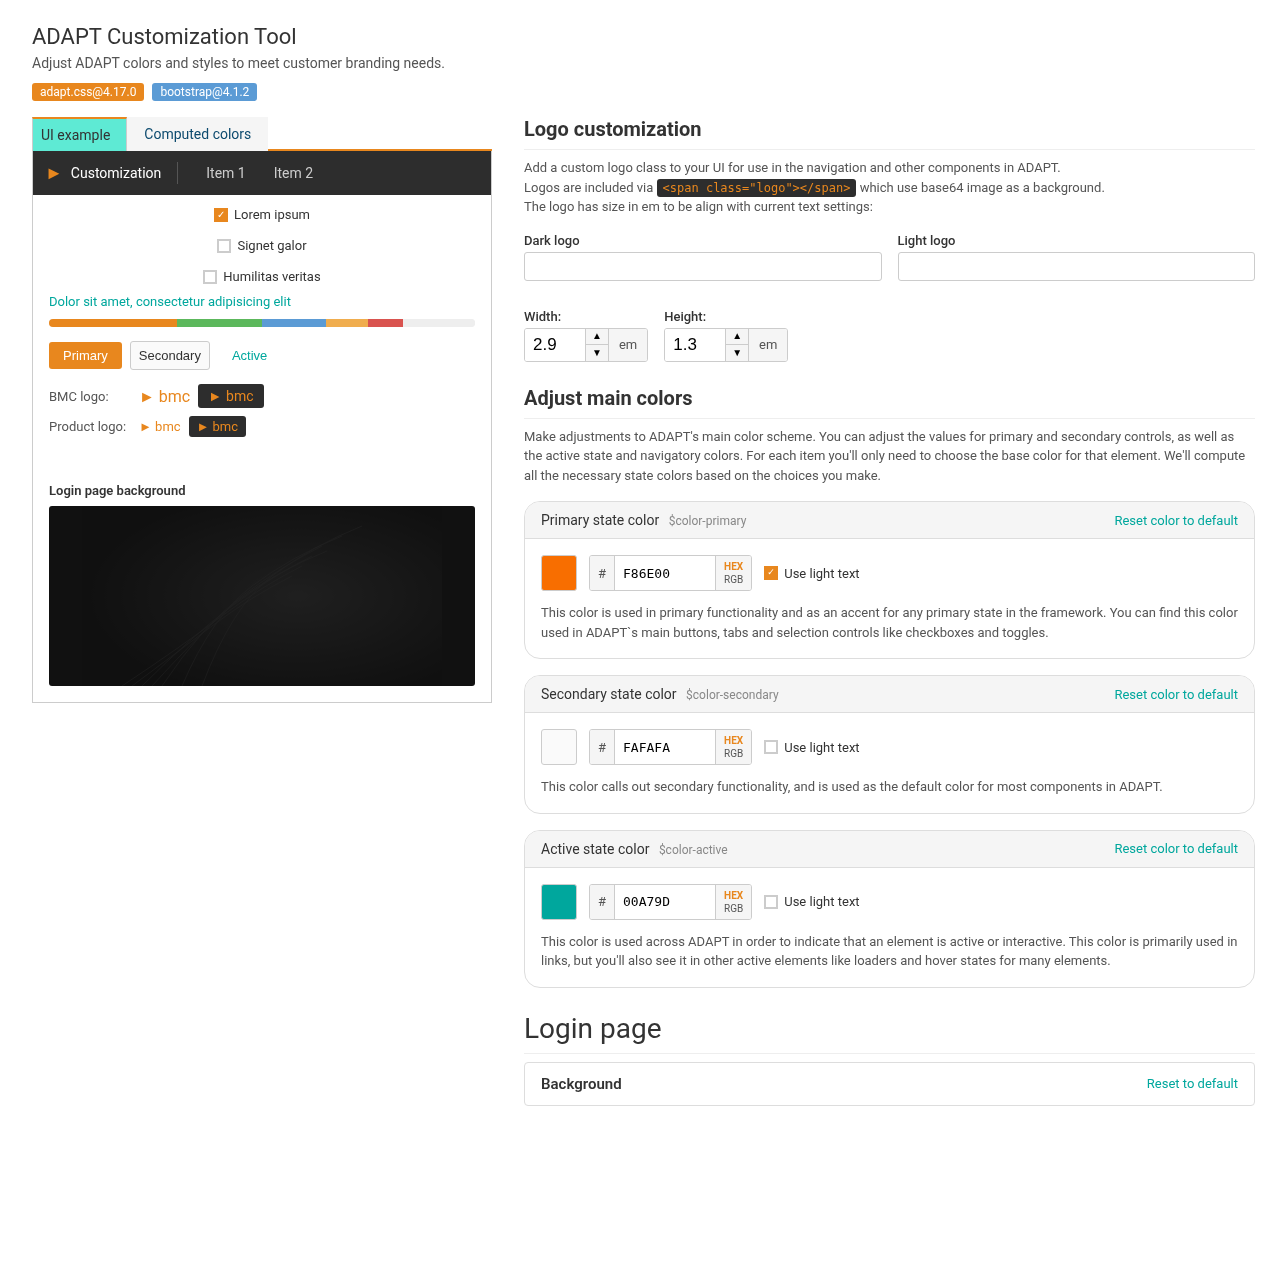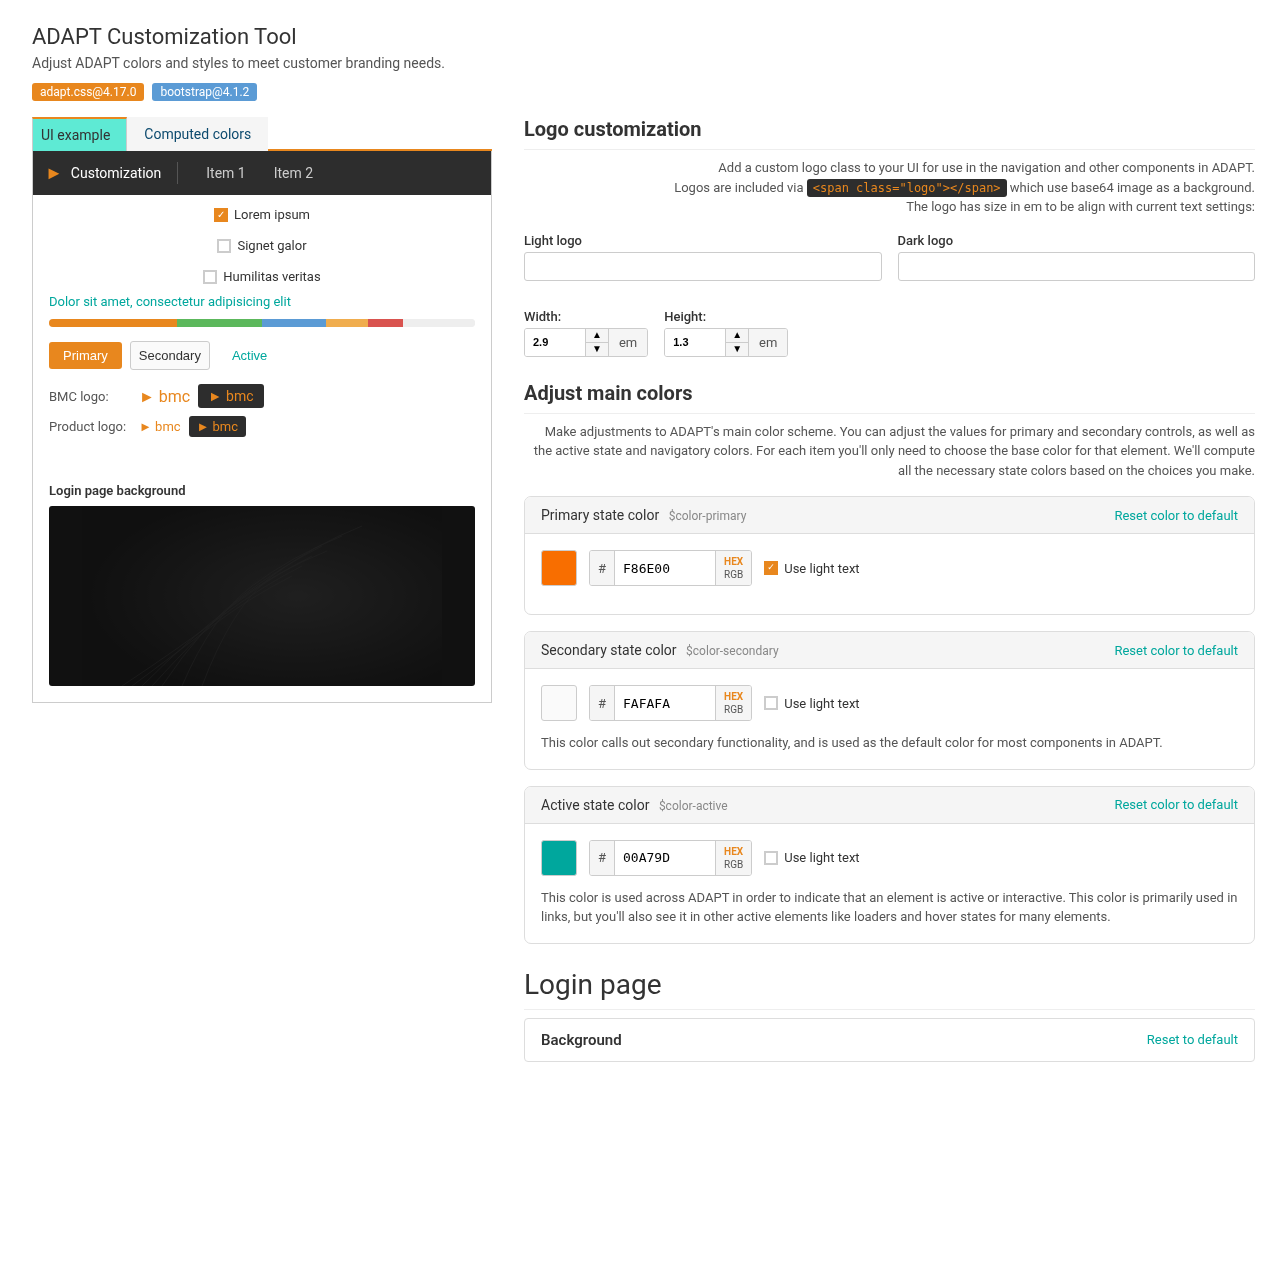--- a/index.html
+++ b/index.html
@@ -50,38 +50,38 @@
     .logo-row { display: flex; align-items: center; margin-bottom: 8px; font-size: 13px; color: #555; }
     .logo-row-label { width: 90px; }
     .logo-light { color: #e8871e; font-size: 16px; margin-right: 8px; }
     .logo-dark { background: #2d2d2d; color: #e8871e; padding: 4px 10px; border-radius: 3px; font-size: 14px; display: flex; align-items: center; gap: 4px; }
     .logo-sm { background: #2d2d2d; color: #e8871e; padding: 3px 8px; border-radius: 3px; font-size: 13px; display: flex; align-items: center; gap: 3px; }
     .login-bg-label { font-size: 13px; font-weight: 600; margin-top: 10px; margin-bottom: 8px; }
     .login-bg-preview { width: 100%; height: 180px; background: #111; border-radius: 3px; overflow: hidden; position: relative; display: flex; align-items: center; justify-content: center; }
     .login-bg-preview svg { opacity: 0.3; }
     
     .section-title { font-size: 20px; font-weight: 700; margin-bottom: 8px; color: #333; border-bottom: 1px solid #eee; padding-bottom: 8px; }
-    .section-desc { font-size: 13px; color: #555; margin-bottom: 16px; line-height: 1.5; text-align: right; }
+    .section-desc { font-size: 13px; color: #555; margin-bottom: 16px; line-height: 1.5; }
     .code-tag { background: #2d2d2d; color: #e8871e; padding: 2px 6px; border-radius: 3px; font-family: monospace; font-size: 12px; }
     
     .logo-input-grid { display: grid; grid-template-columns: 1fr 1fr; gap: 16px; margin-bottom: 16px; }
     .form-group { margin-bottom: 12px; }
     .form-label { font-size: 13px; color: #333; margin-bottom: 4px; display: block; font-weight: 500; }
     .form-input { width: 100%; border: 1px solid #ccc; padding: 6px 10px; border-radius: 3px; font-size: 13px; }
     .size-row { display: flex; gap: 16px; margin-bottom: 24px; }
     .size-group { display: flex; flex-direction: column; gap: 4px; }
     .size-label { font-size: 13px; font-weight: 500; }
     .size-input-wrap { display: flex; border: 1px solid #ccc; border-radius: 3px; overflow: hidden; }
-    .size-input { width: 60px; border: none; padding: 6px 8px; font-size: 11px; outline: none; font-weight: bold; }
+    .size-input { width: 60px; border: none; padding: 6px 8px; font-size: 17px; outline: none; }
     .size-spinners { display: flex; flex-direction: column; border-left: 1px solid #ccc; }
     .spinner-btn { background: #f5f5f5; border: none; cursor: pointer; padding: 0 6px; font-size: 10px; flex: 1; border-bottom: 1px solid #ccc; line-height: 1.2; }
     .spinner-btn:last-child { border-bottom: none; }
     .size-unit { background: #f5f5f5; border-left: 1px solid #ccc; padding: 6px 10px; font-size: 13px; color: #555; display: flex; align-items: center; }
     
-    .color-section { border: 1px solid #ddd; border-radius: 7px; margin-bottom: 16px; overflow: hidden; }
+    .color-section { border: 1px solid #ddd; border-radius: 16px; margin-bottom: 16px; overflow: hidden; }
     .color-section-header { background: #f5f5f5; padding: 10px 16px; display: flex; justify-content: space-between; align-items: center; border-bottom: 1px solid #ddd; }
     .color-var { color: #888; font-weight: 400; font-size: 12px; margin-left: 6px; }
     .reset-link { color: #00A79D; font-size: 13px; cursor: pointer; text-decoration: none; }
     .color-section-body { padding: 16px; }
     .color-picker-row { display: flex; align-items: center; gap: 12px; margin-bottom: 12px; }
     .color-swatch { width: 36px; height: 36px; border-radius: 3px; border: 1px solid #ccc; cursor: pointer; flex-shrink: 0; }
     .color-input-wrap { display: flex; align-items: stretch; border: 1px solid #ccc; border-radius: 3px; overflow: hidden; }
     .hash-symbol { padding: 0 8px; background: #f5f5f5; border-right: 1px solid #ccc; display: flex; align-items: center; font-size: 13px; color: #555; }
     .color-text-input { border: none; padding: 6px 8px; font-size: 13px; width: 100px; outline: none; font-family: monospace; }
     .hex-rgb-toggle { background: #f5f5f5; border-left: 1px solid #ccc; padding: 4px 8px; display: flex; flex-direction: column; align-items: center; justify-content: center; cursor: pointer; }
@@ -218,25 +218,25 @@
       <p class="section-desc">
         <span>Add a custom logo class to your UI for use in the navigation and other components in ADAPT.</span><br>
         <span>Logos are included via</span>
         <code class="code-tag">&lt;span class="logo"&gt;&lt;/span&gt;</code>
         <span>which use base64 image as a background.</span><br>
         <span>The logo has size in em to be align with current text settings:</span>
       </p>
 
       <div class="logo-input-grid">
         <div class="form-group">
+          <label class="form-label">Dark logo</label>
+          <input type="text" class="form-input" value="" style="">
+        </div>
+        <div class="form-group">
           <label class="form-label">Light logo</label>
-          <input type="text" class="form-input" value="" style="">
-        </div>
-        <div class="form-group">
-          <label class="form-label">Dark logo</label>
           <input type="text" class="form-input" value="" style="">
         </div>
       </div>
 
       <div class="size-row">
         <div class="size-group">
           <span class="size-label">Width:</span>
           <div class="size-input-wrap">
             <input type="text" class="size-input" value="2.9" style="">
             <div class="size-spinners">
@@ -279,20 +279,21 @@
               <div class="hex-rgb-toggle">
                 <span class="active-mode">HEX</span>
                 <span>RGB</span>
               </div>
             </div>
             <label class="use-light-text">
               <span class="light-cb checked"></span>
               <span>Use light text</span>
             </label>
           </div>
+          <p class="color-desc">This color is used in primary functionality and as an accent for any primary state in the framework. You can find this color used in ADAPT`s main buttons, tabs and selection controls like checkboxes and toggles.</p>
         </div>
       </div>
 
       <div class="color-section">
         <div class="color-section-header">
           <span>
             <span>Secondary state color</span>
             <span class="color-var">$color-secondary</span>
           </span>
           <a class="reset-link">Reset color to default</a>

